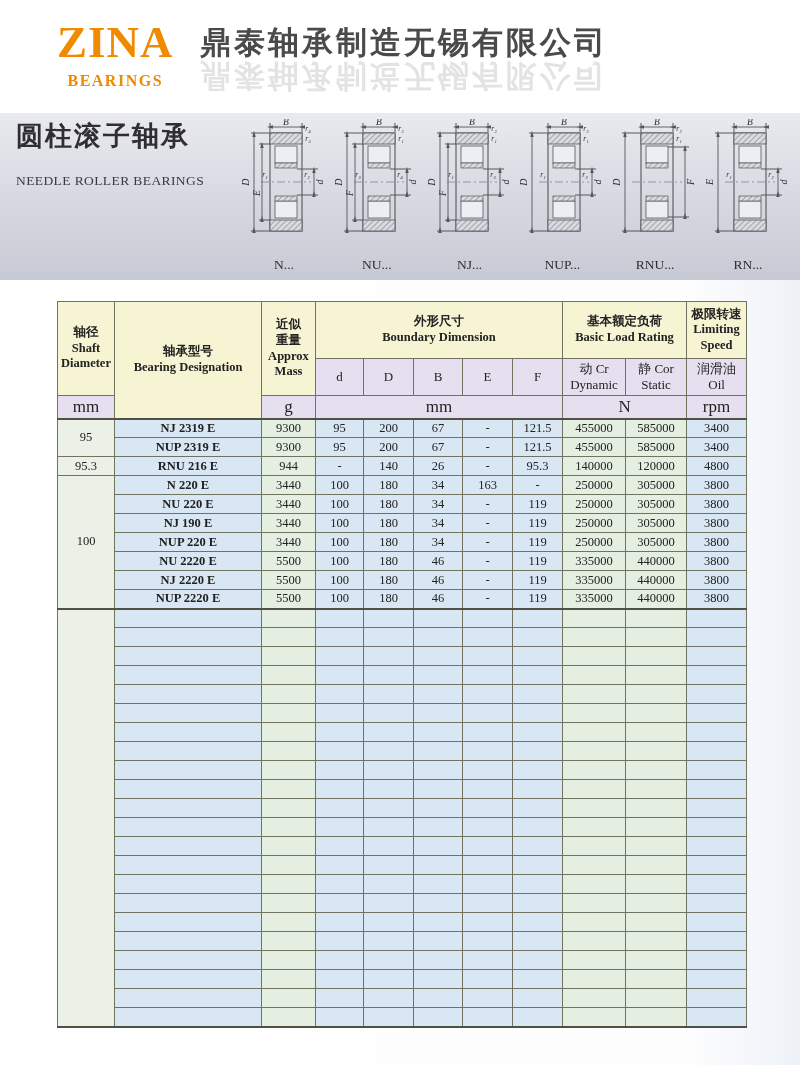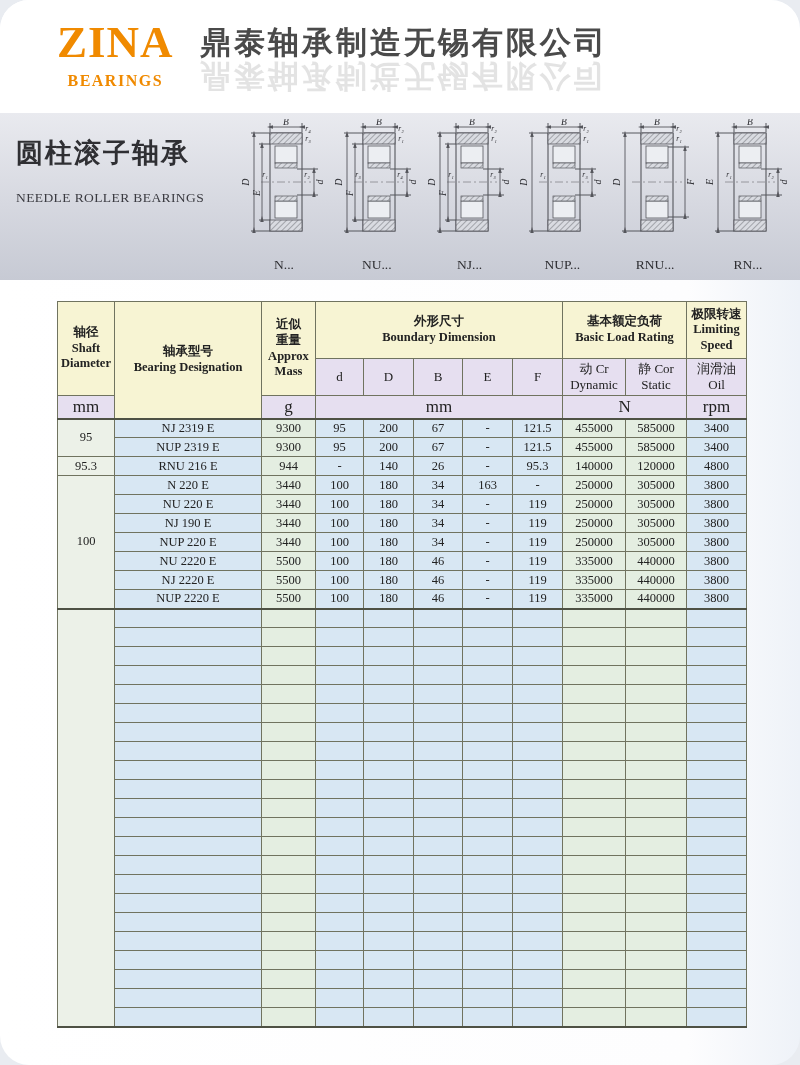--- a/index.html
+++ b/index.html
@@ -1,33 +1,33 @@
 <!DOCTYPE html>
 <html><head>
 <meta charset="utf-8">
 <style>
   html,body{margin:0;padding:0;background:#e9ecf1;}
   .page{
     position:relative;width:800px;height:1065px;overflow:hidden;
     background:linear-gradient(90deg,#ffffff 0%,#fdfdfe 86%,#eef2f8 100%);
-    font-family:"Liberation Serif","DejaVu Serif",serif;color:#222;border-radius:29px;
+    font-family:"Liberation Serif","DejaVu Serif",serif;color:#222;
   }
   
   .brand-header{position:absolute;left:0;top:0;width:800px;height:113px;background:#fff;}
   .logo{position:absolute;left:57px;top:20px;text-align:center;line-height:1;}
   .logo .l1{font-size:45px;font-weight:bold;letter-spacing:1px;color:#f08a00;}
   .logo .l2{font-size:16px;font-weight:bold;letter-spacing:1.5px;color:#f08a00;margin-top:8px;}
   .company{position:absolute;left:200px;top:27px;line-height:1;}
   .company .main{font-size:31px;font-weight:bold;letter-spacing:3px;color:#4a4a4a;}
   .company .refl{position:absolute;left:0;top:34px;font-size:31px;font-weight:bold;letter-spacing:3px;
     color:#4a4a4a;transform:scaleY(-1);opacity:.15;filter:blur(.6px);}
   
   .banner{position:absolute;left:0;top:113px;width:800px;height:167px;
     background:linear-gradient(180deg,#e9eaef 0%,#d6d8e0 55%,#c7cad4 100%);}
-  .banner-title{position:absolute;left:16px;top:22px;}
+  .banner-title{position:absolute;left:16px;top:5px;}
   .banner-title .cn{font-size:27px;font-weight:bold;color:#2f2f33;letter-spacing:2px;}
   .banner-title .en{font-size:13.5px;color:#3a3a40;margin-top:19px;letter-spacing:.4px;}
   .diagrams{position:absolute;left:240px;right:8px;top:6px;height:158px;
     display:flex;justify-content:space-between;}
   .diagram{width:88px;height:158px;text-align:center;}
   .diagram svg{display:block;margin:0 auto;}
   .diagram .dname{font-size:13.5px;color:#2e2e32;margin-top:-2px;}
   
   table.cat{position:absolute;left:57px;top:301px;width:689px;border-collapse:collapse;
     table-layout:fixed;border:1px solid #4e5144;border-bottom:2px solid #4e5144;}
@@ -35,21 +35,21 @@
     vertical-align:middle;overflow:hidden;}
   tr.hr1{height:57px;} tr.hr2{height:37px;} tr.hr3{height:23px;}
   tbody tr{height:19px;}
   th{font-weight:normal;}
   .hd{background:#f7f4d3;font-size:12.5px;line-height:1.25;white-space:pre-line;font-weight:bold;}
   .sub{background:#e6dff0;font-size:13px;line-height:1.2;white-space:pre-line;}
   .unit{background:#e6dff0;font-size:17px;}
   .c-shaft{background:#ecf1e8;font-size:12.5px;}
   .c-blue{background:#d8e7f3;font-size:12.5px;}
   .c-green{background:#e4eee1;font-size:12.5px;}
-  td.des{font-weight:normal;}
+  td.des{font-weight:bold;}
   thead{border-bottom:2px solid #4e5144;}
   tr.sep td{border-top:2px solid #4e5144;}
 </style>
 </head>
 <body>
 
 <div class="page">
 
   <div class="brand-header">
     <div class="logo">

